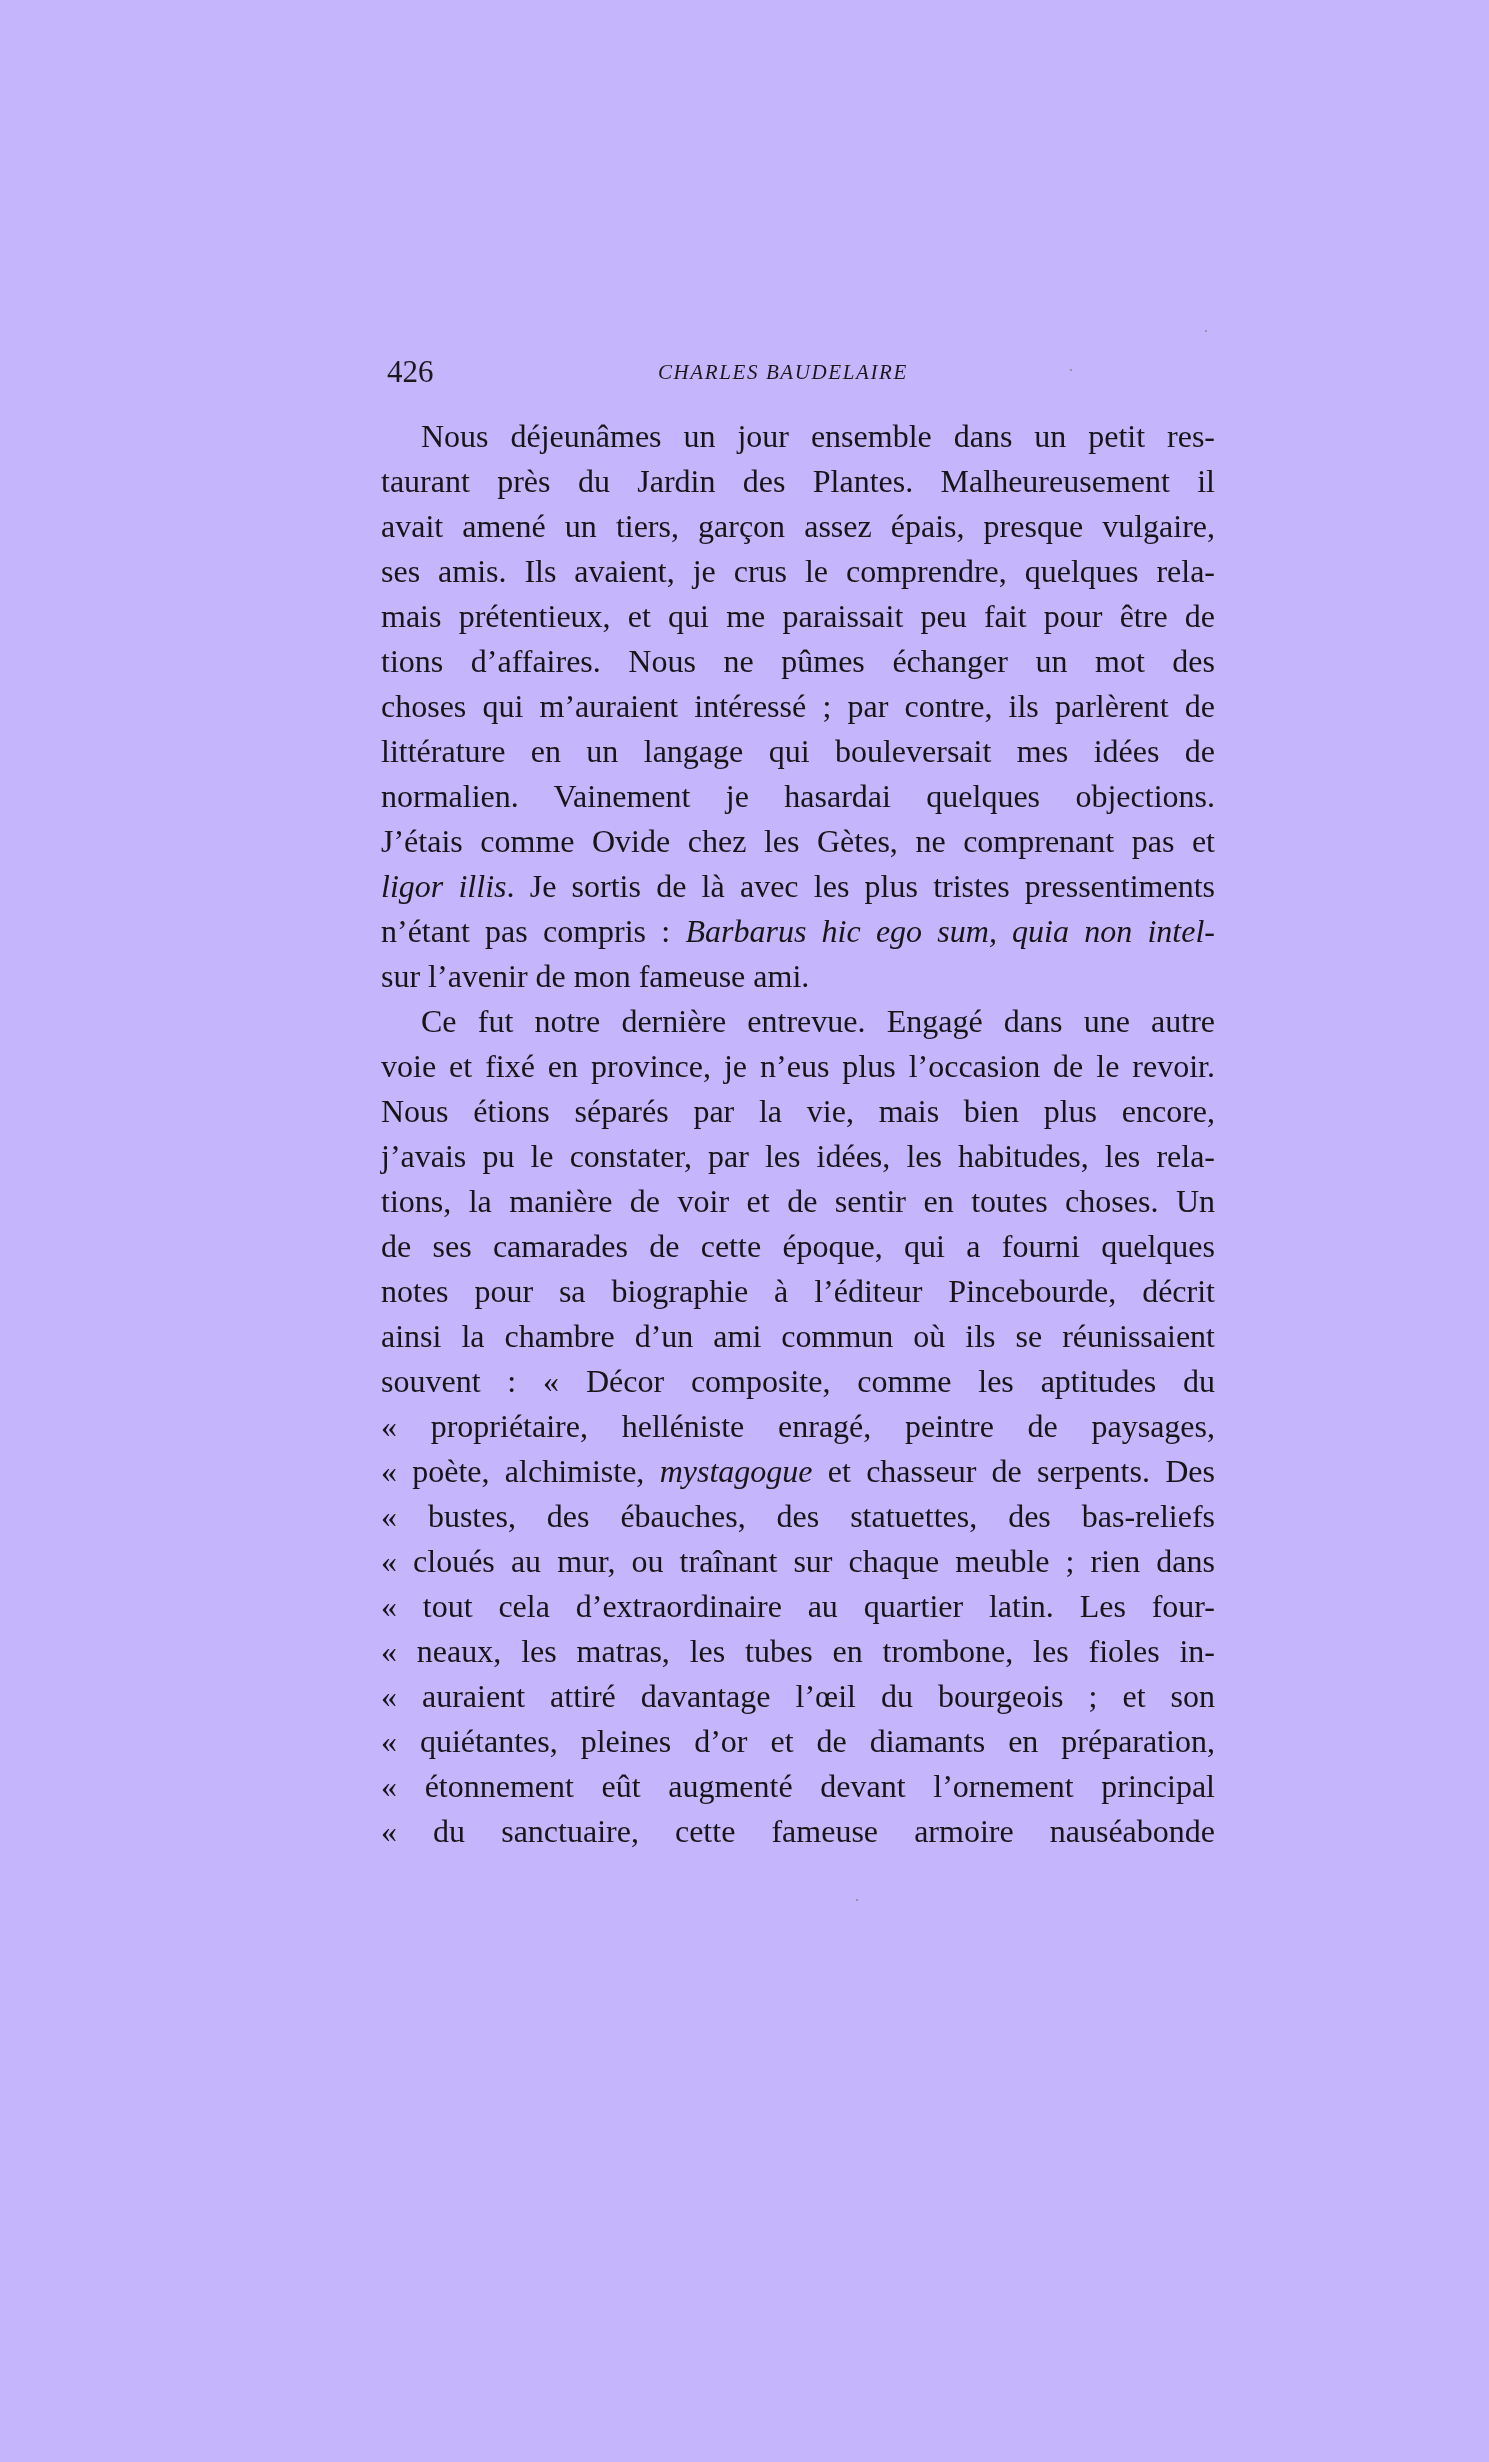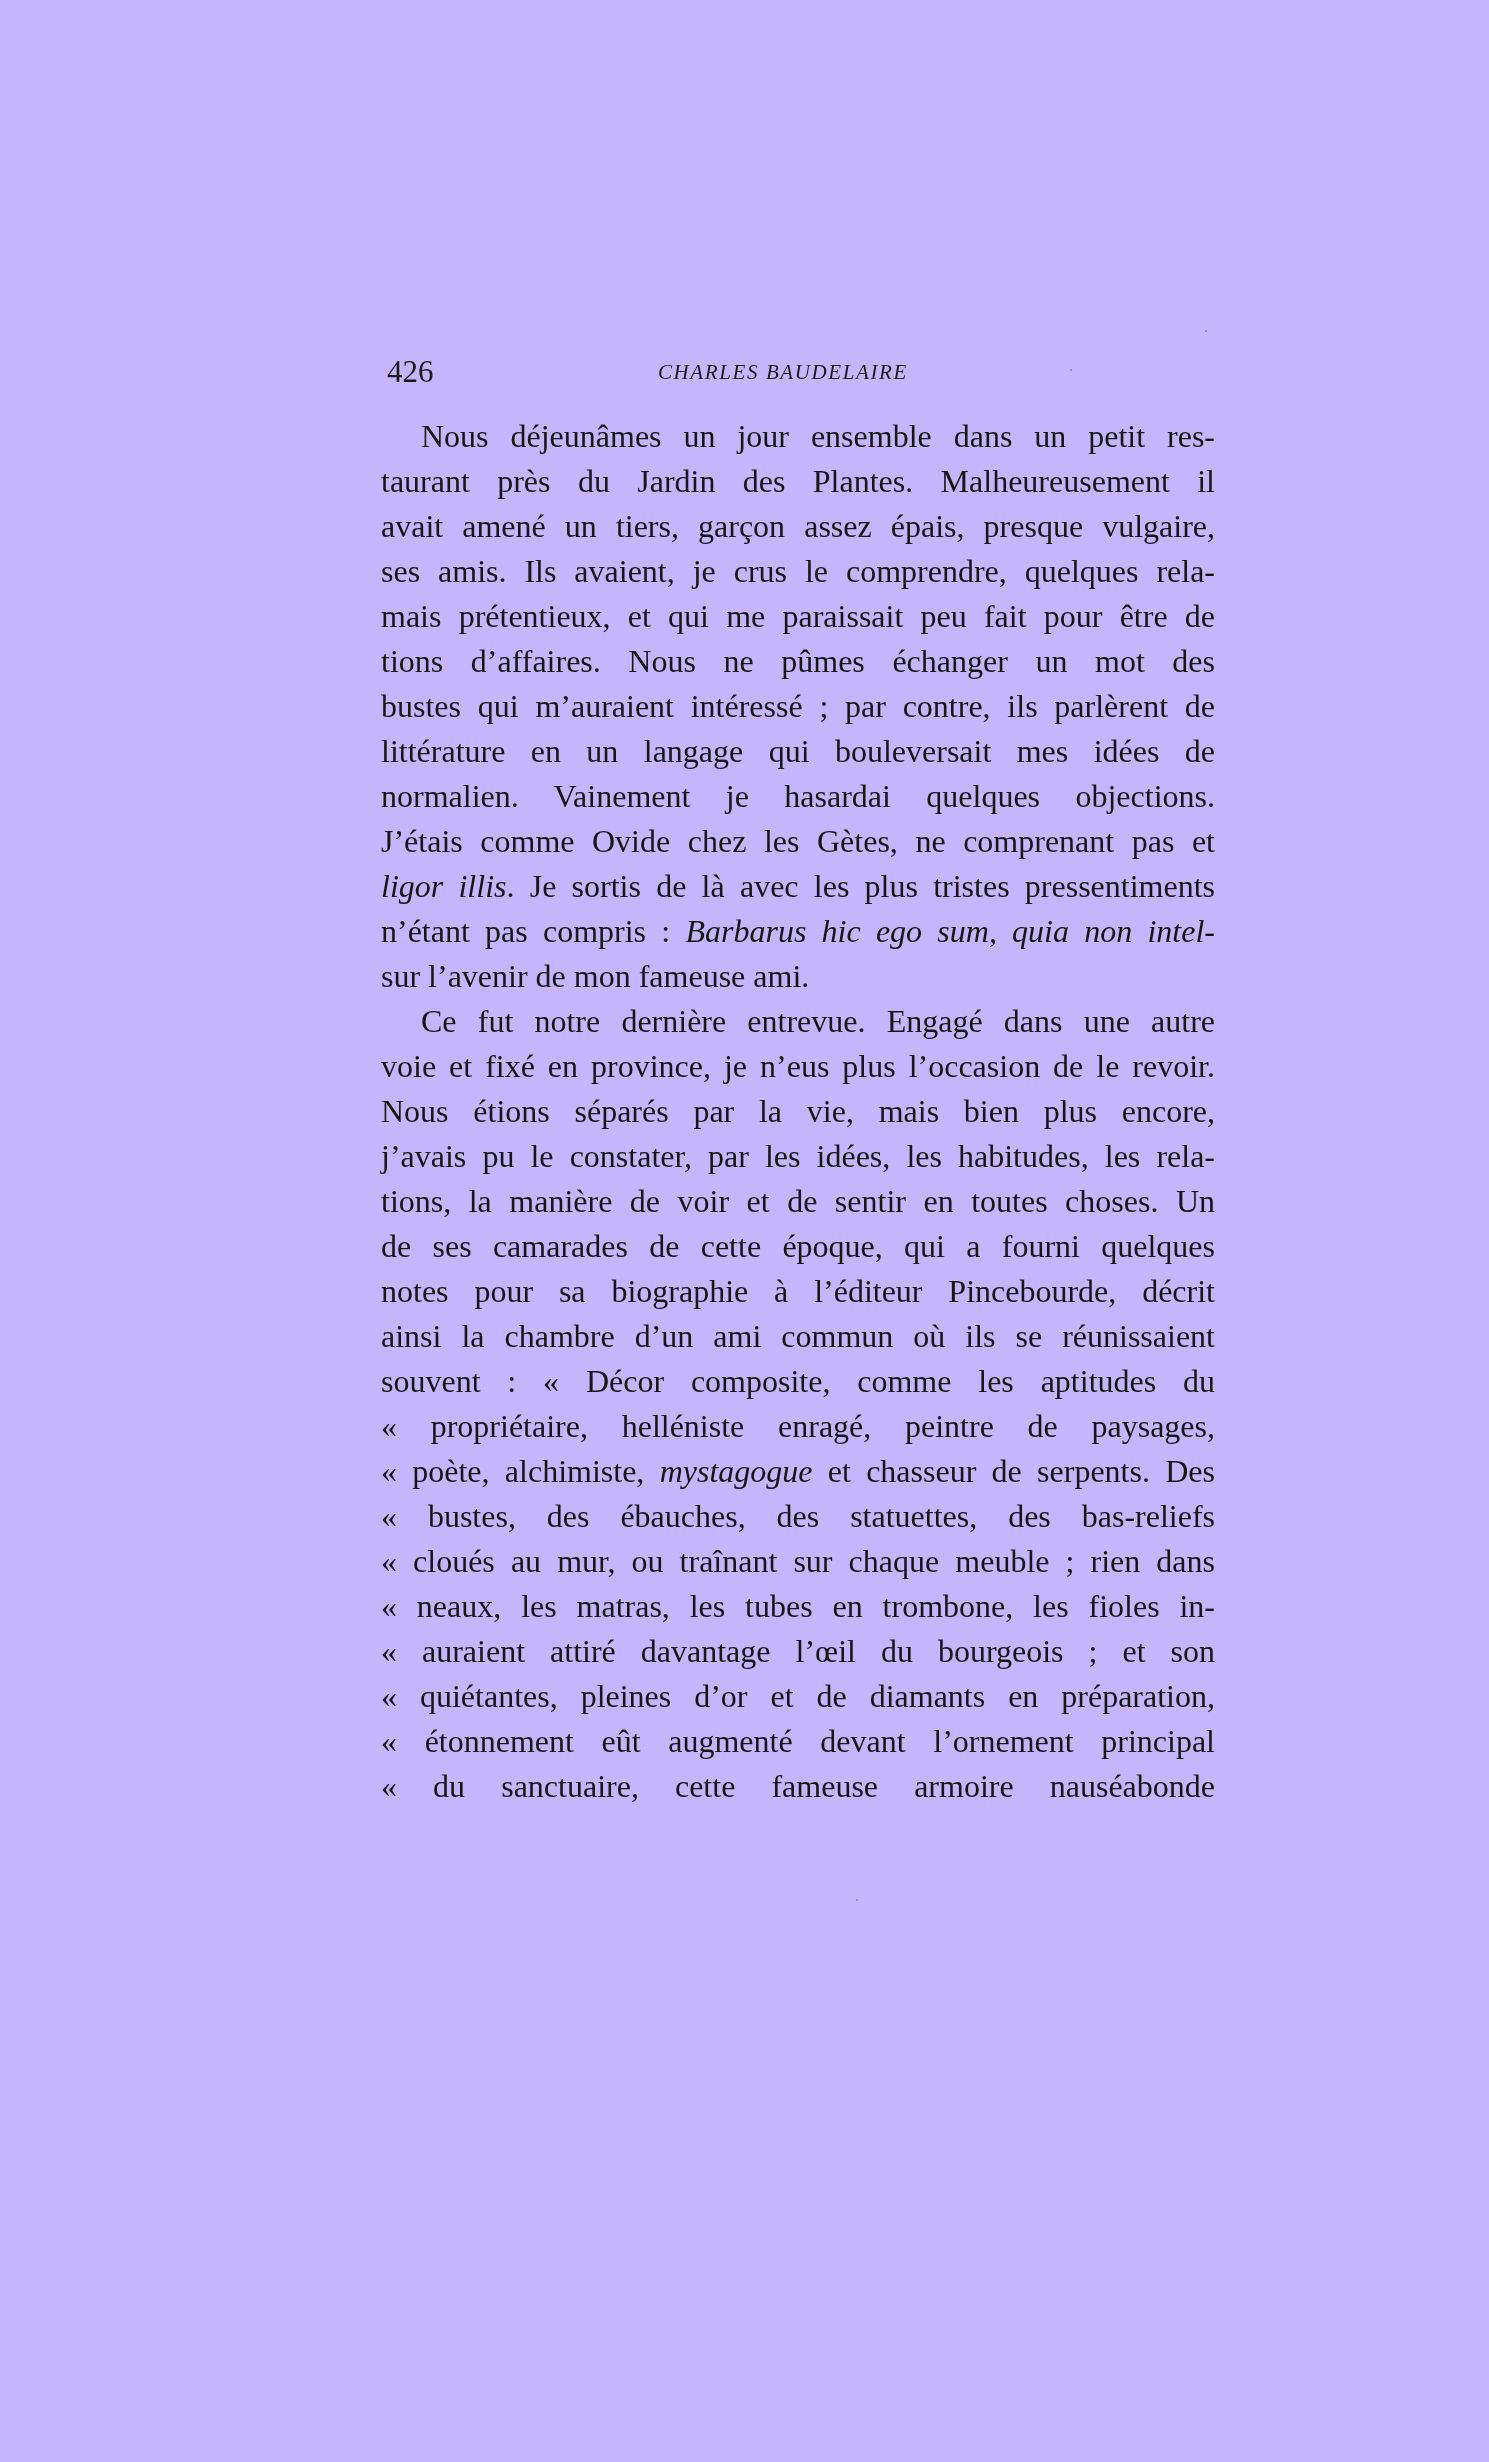--- a/index.html
+++ b/index.html
@@ -27,40 +27,41 @@
     <span class="running-head">CHARLES BAUDELAIRE</span>
   </div>
 
   <div class="body-text" id="body-text">
       <div class="line indent"><span>Nous déjeunâmes un jour ensemble dans un petit res-</span></div>
       <div class="line"><span>taurant près du Jardin des Plantes. Malheureusement il</span></div>
       <div class="line"><span>avait amené un tiers, garçon assez épais, presque vulgaire,</span></div>
       <div class="line"><span>ses amis. Ils avaient, je crus le comprendre, quelques rela-</span></div>
       <div class="line"><span>mais prétentieux, et qui me paraissait peu fait pour être de</span></div>
       <div class="line"><span>tions d’affaires. Nous ne pûmes échanger un mot des</span></div>
-      <div class="line"><span>bustes qui m’auraient intéressé ; par contre, ils parlèrent de</span></div>
+      <div class="line"><span>choses qui m’auraient intéressé ; par contre, ils parlèrent de</span></div>
       <div class="line"><span>littérature en un langage qui bouleversait mes idées de</span></div>
       <div class="line"><span>normalien. Vainement je hasardai quelques objections.</span></div>
       <div class="line"><span>J’étais comme Ovide chez les Gètes, ne comprenant pas et</span></div>
       <div class="line"><span class="it">ligor illis</span><span>. Je sortis de là avec les plus tristes pressentiments</span></div>
       <div class="line"><span>n’étant pas compris : </span><span class="it">Barbarus hic ego sum, quia non intel-</span></div>
       <div class="line last"><span>sur l’avenir de mon fameuse ami.</span></div>
       <div class="line indent"><span>Ce fut notre dernière entrevue. Engagé dans une autre</span></div>
       <div class="line"><span>voie et fixé en province, je n’eus plus l’occasion de le revoir.</span></div>
       <div class="line"><span>Nous étions séparés par la vie, mais bien plus encore,</span></div>
       <div class="line"><span>j’avais pu le constater, par les idées, les habitudes, les rela-</span></div>
       <div class="line"><span>tions, la manière de voir et de sentir en toutes choses. Un</span></div>
       <div class="line"><span>de ses camarades de cette époque, qui a fourni quelques</span></div>
       <div class="line"><span>notes pour sa biographie à l’éditeur Pincebourde, décrit</span></div>
       <div class="line"><span>ainsi la chambre d’un ami commun où ils se réunissaient</span></div>
       <div class="line"><span>souvent : « Décor composite, comme les aptitudes du</span></div>
       <div class="line"><span>« propriétaire, helléniste enragé, peintre de paysages,</span></div>
       <div class="line"><span>« poète, alchimiste, </span><span class="it">mystagogue</span><span> et chasseur de serpents. Des</span></div>
       <div class="line"><span>« bustes, des ébauches, des statuettes, des bas-reliefs</span></div>
       <div class="line"><span>« cloués au mur, ou traînant sur chaque meuble ; rien dans</span></div>
+      <div class="line"><span>« tout cela d’extraordinaire au quartier latin. Les four-</span></div>
       <div class="line"><span>« neaux, les matras, les tubes en trombone, les fioles in-</span></div>
       <div class="line"><span>« auraient attiré davantage l’œil du bourgeois ; et son</span></div>
       <div class="line"><span>« quiétantes, pleines d’or et de diamants en préparation,</span></div>
       <div class="line"><span>« étonnement eût augmenté devant l’ornement principal</span></div>
       <div class="line"><span>« du sanctuaire, cette fameuse armoire nauséabonde</span></div>
     </div>
 
   <span class="speck" style="left:1205px;top:330px"></span>
   <span class="speck" style="left:1070px;top:369px"></span>
   <span class="speck" style="left:856px;top:1899px"></span>

